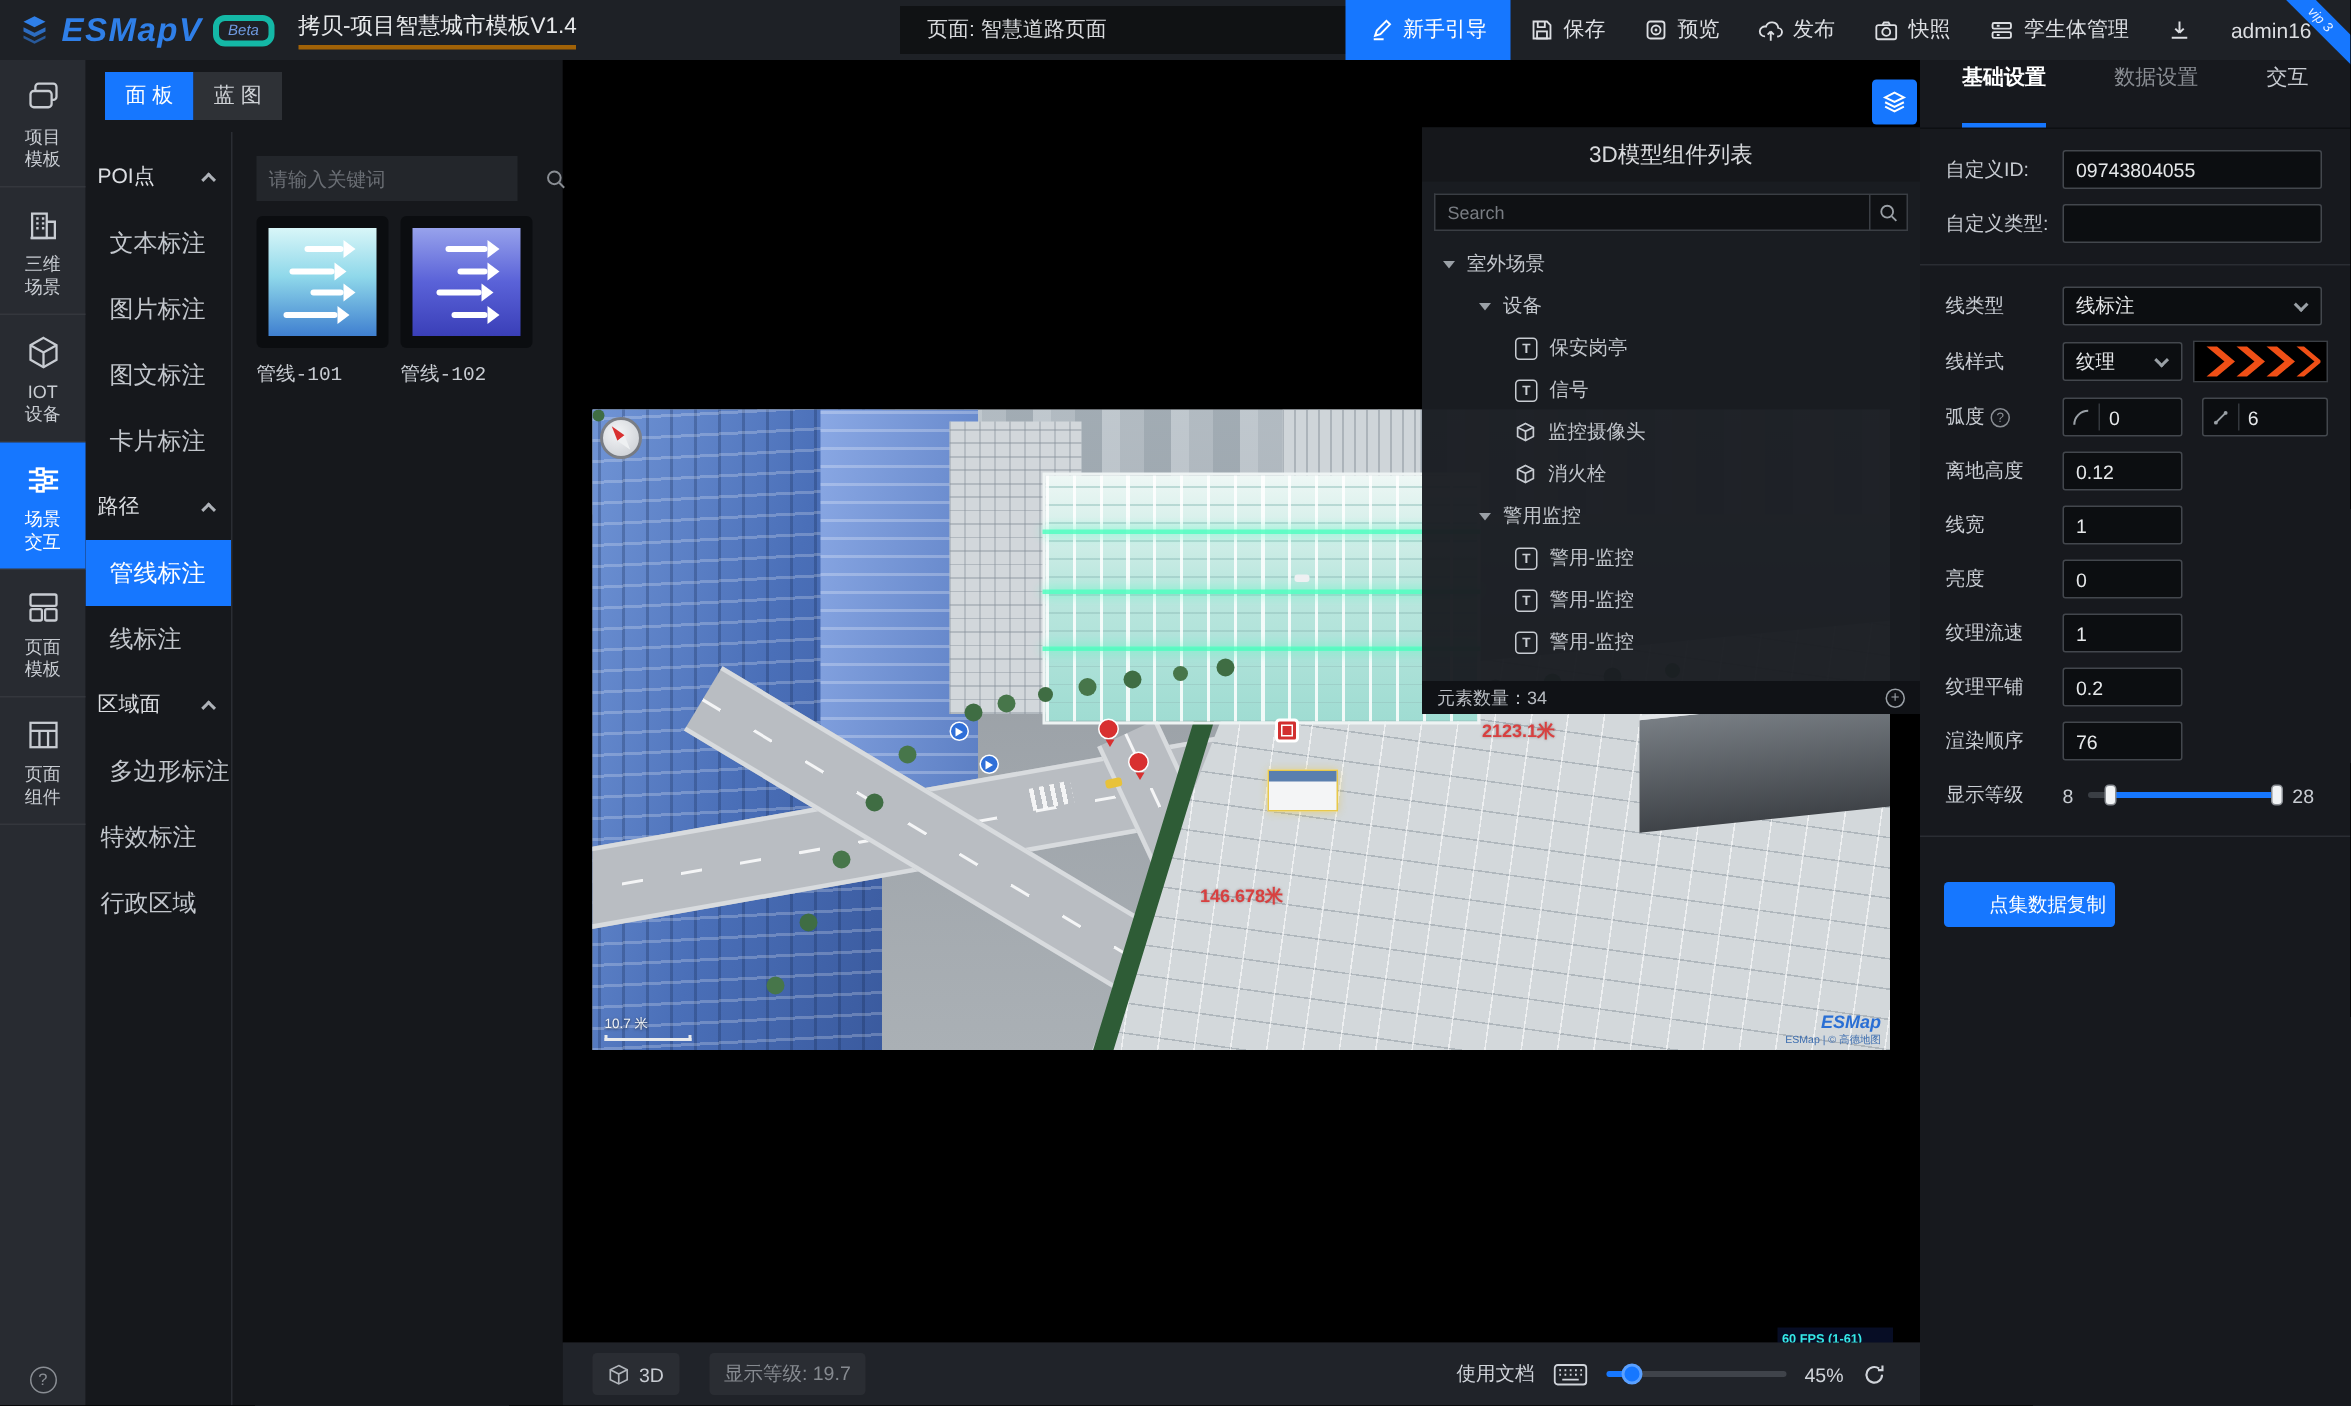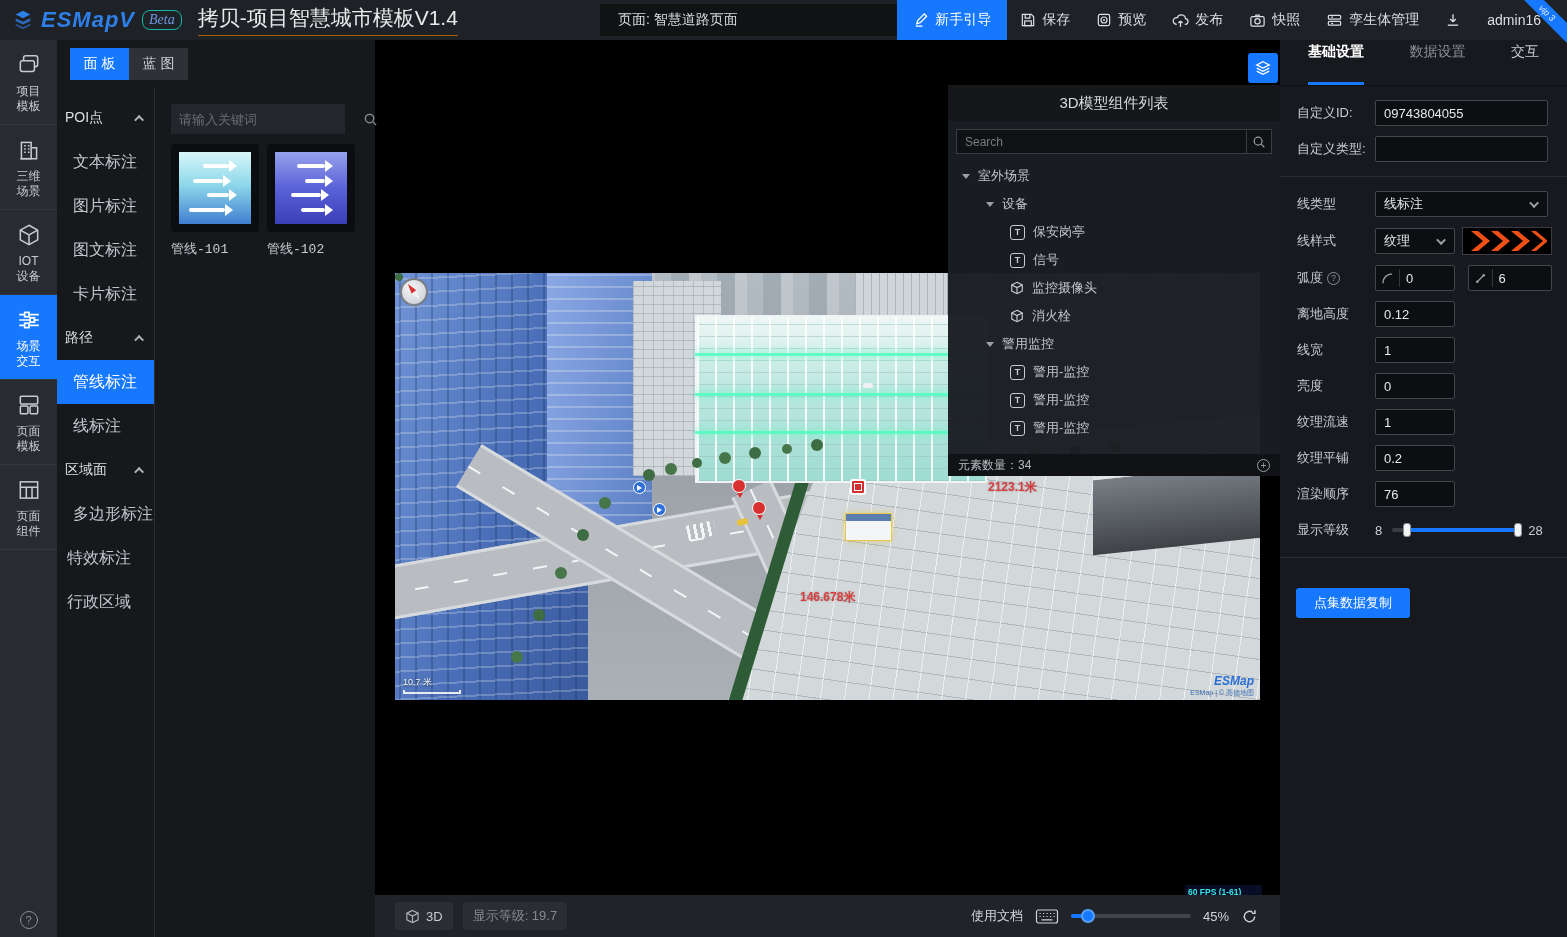--- a/index.html
+++ b/index.html
@@ -5,22 +5,22 @@
   html,body{margin:0;padding:0;background:#000;}
   *{box-sizing:border-box;}
   #app{position:relative;width:1567px;height:937px;overflow:hidden;
        font-family:"Liberation Sans","DejaVu Sans",sans-serif;color:#d4d7db;background:#101215;}
   svg{display:block;}
 
   
   .topbar{position:absolute;left:0;top:0;width:1567px;height:40px;background:#1e2126;display:flex;align-items:center;z-index:20;}
   .logo{display:flex;align-items:center;gap:7px;padding:0 10px 0 12px;min-width:163px;}
   .logo-text{font-size:22px;font-weight:bold;font-style:italic;color:#2f7fe8;letter-spacing:1px;}
-  .beta{font-size:14px;color:#6f9ae0;border:1px solid #14b8a6;border-radius:8px;padding:1px 6px;font-style:italic;font-family:Liberation Serif, serif;}
-  .proj-title{font-size:21px;color:#e8eaec;border-bottom:1px solid #a16207;padding-bottom:3px;margin-left:6px;}
+  .beta{font-size:10px;color:#6f9ae0;border:4px solid #14b8a6;border-radius:8px;padding:1px 6px;font-style:italic;}
+  .proj-title{font-size:15px;color:#e8eaec;border-bottom:3px solid #a16207;padding-bottom:3px;margin-left:6px;}
   .page-chip{position:absolute;left:600px;top:4px;width:300px;height:32px;background:#101214;display:flex;align-items:center;padding-left:18px;font-size:14px;color:#d8dadd;}
   .tb-right{position:absolute;right:0;top:0;height:40px;display:flex;align-items:center;gap:0;}
   .tb-btn{display:flex;align-items:center;gap:6px;font-size:14px;color:#dcdee2;padding:0 13px;height:40px;cursor:pointer;}
   .tb-btn svg{stroke:#dcdee2;}
   .tb-guide{background:#1677ff;color:#fff;padding:0 16px;}
   .tb-guide svg{stroke:#fff;}
   .tb-user{padding-right:26px;font-size:14px;}
   .ribbon{position:absolute;right:-26px;top:6px;width:92px;transform:rotate(45deg);background:#1677ff;color:#e8f0ff;font-size:9px;font-style:italic;text-align:center;line-height:14px;z-index:21;}
 
   
@@ -151,25 +151,25 @@
   .iconput .ic{width:24px;display:grid;place-items:center;border-right:1px solid #33373d;height:18px;}
   .iconput input{width:40px;background:transparent;border:none;outline:none;color:#e6e8ea;font-size:13px;padding:0 6px;font-family:inherit;}
   .help-ic{width:13px;height:13px;border:1px solid #8a8e94;border-radius:50%;font-size:9px;color:#8a8e94;display:grid;place-items:center;}
   .divider{height:1px;background:#2a2d33;margin:14px 0;}
   .slider2{position:relative;width:126px;height:4px;background:#3a3e44;border-radius:2px;margin:0 10px;}
   .slider2 .range{position:absolute;left:12%;right:0;top:0;height:4px;background:#1677ff;border-radius:2px;}
   .slider2 .h{position:absolute;top:-5px;width:8px;height:14px;background:#f2f4f6;border:1px solid #8a8e94;border-radius:3px;cursor:pointer;}
   .slider2 .h1{left:calc(12% - 4px);}
   .slider2 .h2{right:-4px;}
   .sl-num{font-size:13px;color:#c8ccd2;}
-  .copy-btn{margin:16px 0 0 16px;width:114px;height:30px;background:#1677ff;color:#fff;border:none;border-radius:3px;font-size:13px;cursor:pointer;font-family:inherit;}
+  .copy-btn{margin:16px 0 0 16px;width:114px;height:30px;background:#1677ff;color:#fff;border:none;border-radius:3px;font-size:13px;cursor:pointer;font-family:inherit;text-align:right;}
 
   
   .bottombar{position:absolute;left:375px;top:895px;width:905px;height:42px;background:#202329;display:flex;align-items:center;z-index:13;}
-  .bb-left{display:flex;gap:10px;margin-left:20px;align-items:center;}
+  .bb-left{display:flex;gap:20px;margin-left:20px;align-items:center;}
   .btn3d{height:28px;background:#2a2d33;border-radius:3px;padding:0 10px;display:flex;align-items:center;gap:6px;font-size:13px;color:#c8ccd2;cursor:pointer;}
   .bb-chip{height:28px;background:#2a2d33;border-radius:3px;padding:0 10px;display:flex;align-items:center;font-size:13px;color:#868a90;}
   .bb-right{margin-left:auto;margin-right:22px;display:flex;align-items:center;gap:12px;}
   .bb-doc{font-size:13px;color:#d0d4da;cursor:pointer;}
   .bb-slider{position:relative;width:120px;height:4px;background:#3f434a;border-radius:2px;}
   .bb-slider .fill{position:absolute;left:0;top:0;width:16px;height:4px;background:#1677ff;border-radius:2px;}
   .bb-slider .dot{position:absolute;left:10px;top:-5px;width:14px;height:14px;border-radius:50%;background:#1677ff;border:2px solid #5aa0ff;cursor:pointer;}
   .bb-zoom{font-size:13px;color:#d0d4da;}
 </style>
 </head>

